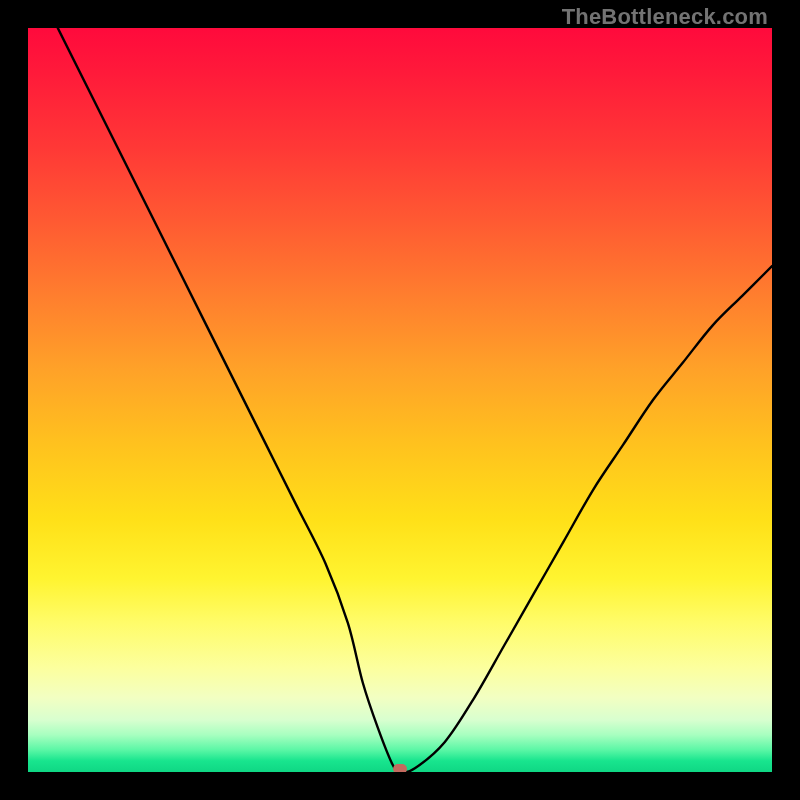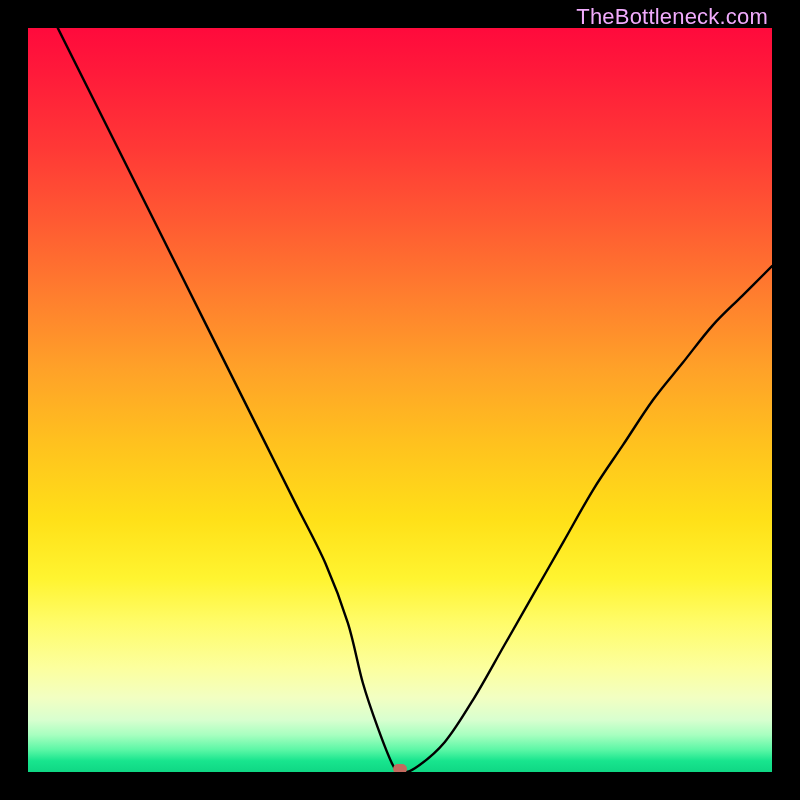--- a/index.html
+++ b/index.html
@@ -60,23 +60,23 @@
     width: 14px;
     height: 10px;
     border-radius: 5px;
     background: #c36a5f;
     transform: translate(-50%, -50%);
   }
   .watermark {
     position: absolute;
     top: 4px;
     right: 32px;
-    color: #f0abfc;
+    color: #737373;
     font-size: 22px;
-    font-weight: 400;
+    font-weight: 700;
     letter-spacing: 0.2px;
     user-select: none;
   }
 </style>
 </head>
 <body>
 
 <div class="frame">
 
   <div class="plot-area">

